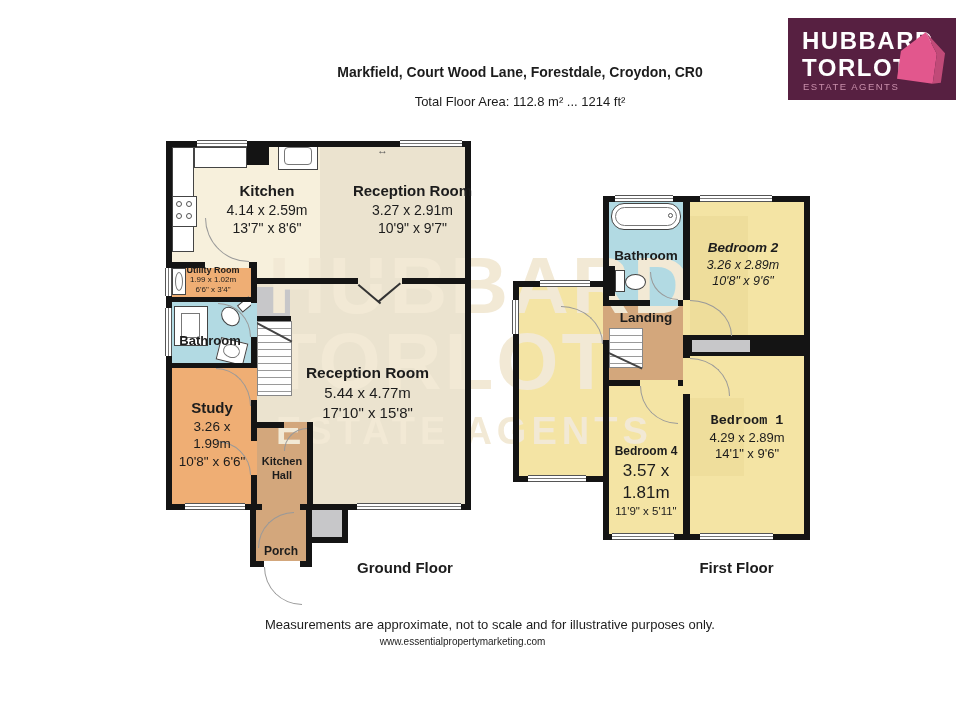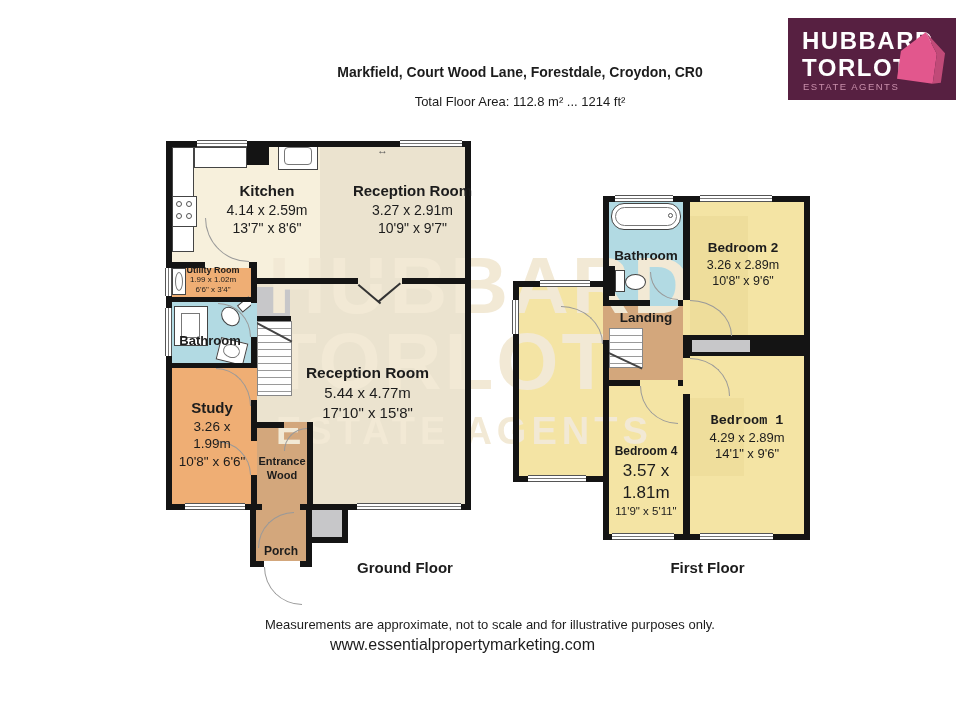--- a/index.html
+++ b/index.html
@@ -163,21 +163,21 @@
   <div class="rl" style="left:174px;top:398px;width:76px;">
     <div class="rn" style="font-size:15px;">Study</div>
     <div style="font-size:13.5px;">3.26 x 1.99m</div>
     <div style="font-size:13.5px;">10'8" x 6'6"</div>
   </div>
   <div class="rl" style="left:285px;top:363px;width:165px;">
     <div class="rn" style="font-size:15.5px;">Reception Room</div>
     <div style="font-size:15px;">5.44 x 4.77m</div>
     <div style="font-size:15px;">17'10" x 15'8"</div>
   </div>
-  <div class="rl rn" style="left:257px;top:455px;width:50px;font-size:11px;line-height:1.25;">Entrance Wood</div>
+  <div class="rl rn" style="left:257px;top:455px;width:50px;font-size:11px;line-height:1.25;">Kitchen Hall</div>
   <div class="rl rn" style="left:260px;top:544px;width:42px;font-size:12px;">Porch</div>
   <div class="rl rn" style="left:340px;top:558px;width:130px;font-size:15px;">Ground Floor</div>
 
   <div class="fill" style="left:609px;top:202px;width:74px;height:98px;background:var(--blue);"></div>
   <div class="fill" style="left:690px;top:202px;width:114px;height:133px;background:var(--yellow);"></div>
   <div class="fill" style="left:609px;top:306px;width:74px;height:74px;background:var(--tan);"></div>
   <div class="fill" style="left:519px;top:287px;width:84px;height:189px;background:var(--yellow);"></div>
   <div class="fill" style="left:609px;top:386px;width:74px;height:148px;background:var(--yellow);"></div>
   <div class="fill" style="left:690px;top:356px;width:114px;height:178px;background:var(--yellow);"></div>
 
@@ -218,34 +218,34 @@
   <div class="stairs" style="left:609px;top:328px;width:34px;height:40px;"></div>
   <div class="diag" style="left:609px;top:352px;width:37px;transform:rotate(25deg);"></div>
 
   <div class="fixture" style="left:611px;top:203px;width:70px;height:27px;border-radius:13px;"></div>
   <div class="inner" style="left:615px;top:207px;width:62px;height:19px;border-radius:10px;z-index:8;"></div>
   <div class="circle" style="left:668px;top:213px;width:5px;height:5px;z-index:9;"></div>
   <div class="fixture" style="left:615px;top:270px;width:10px;height:22px;"></div>
   <div class="fixture" style="left:625px;top:274px;width:21px;height:16px;border-radius:50%;"></div>
 
   <div class="rl rn" style="left:610px;top:247px;width:72px;font-size:13.5px;">Bathroom</div>
-  <div class="rl" style="left:683px;top:239px;width:120px;">
+  <div class="rl" style="left:683px;top:239px;width:120px;font-style:italic;">
     <div class="rn" style="font-size:13.5px;">Bedroom 2</div>
     <div style="font-size:12.5px;">3.26 x 2.89m</div>
     <div style="font-size:12.5px;">10'8" x 9'6"</div>
   </div>
   <div class="rl rn" style="left:609px;top:309px;width:74px;font-size:13.5px;">Landing</div>
   <div class="rl" style="left:685px;top:412px;width:124px;">
     <div class="rn" style="font-size:13.5px;font-family:Liberation Mono, monospace;">Bedroom 1</div>
     <div style="font-size:13px;">4.29 x 2.89m</div>
     <div style="font-size:13px;">14'1" x 9'6"</div>
   </div>
   <div class="rl" style="left:606px;top:444px;width:80px;line-height:1.3;">
     <div class="rn" style="font-size:12px;">Bedroom 4</div>
     <div style="font-size:17px;">3.57 x 1.81m</div>
     <div style="font-size:11.5px;">11'9" x 5'11"</div>
   </div>
-  <div class="rl rn" style="left:645px;top:558px;width:125px;font-size:15px;">First Floor</div>
+  <div class="rl rn" style="left:674px;top:558px;width:125px;font-size:15px;">First Floor</div>
 
   <div class="hdr" style="left:0;top:617px;width:980px;font-size:13px;">Measurements are approximate, not to scale and for illustrative purposes only.</div>
-  <div class="hdr" style="left:0;top:636px;width:881px;font-size:16px;padding-left:44px;">www.essentialpropertymarketing.com</div>
+  <div class="hdr" style="left:0;top:636px;width:881px;font-size:10px;padding-left:44px;">www.essentialpropertymarketing.com</div>
 
 </div>
 
 </body></html>

